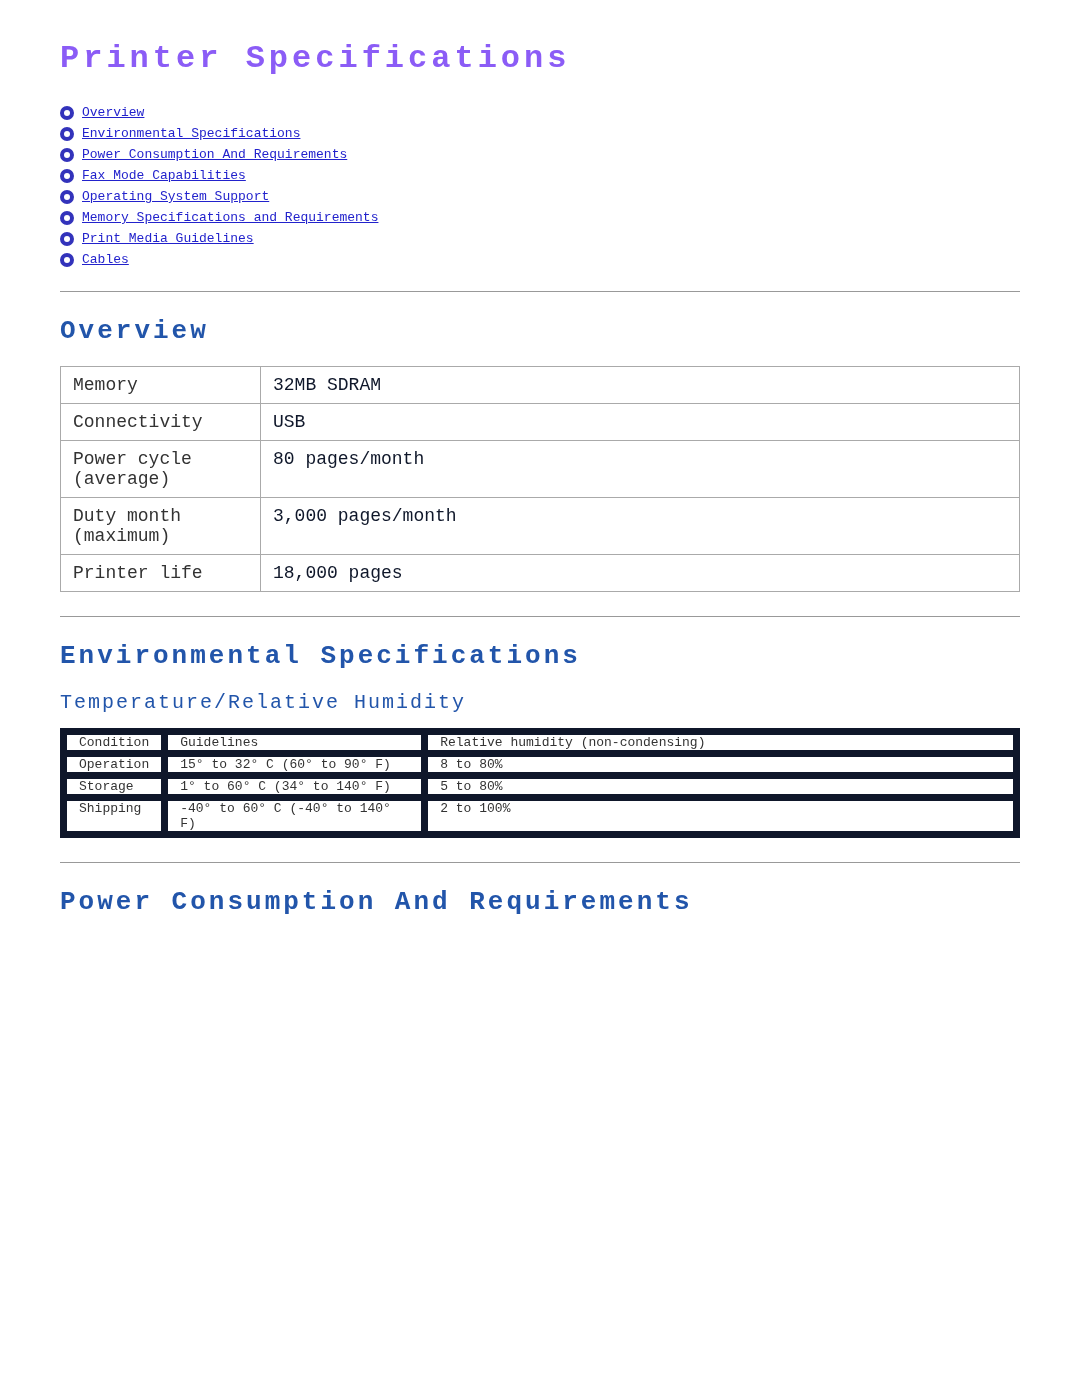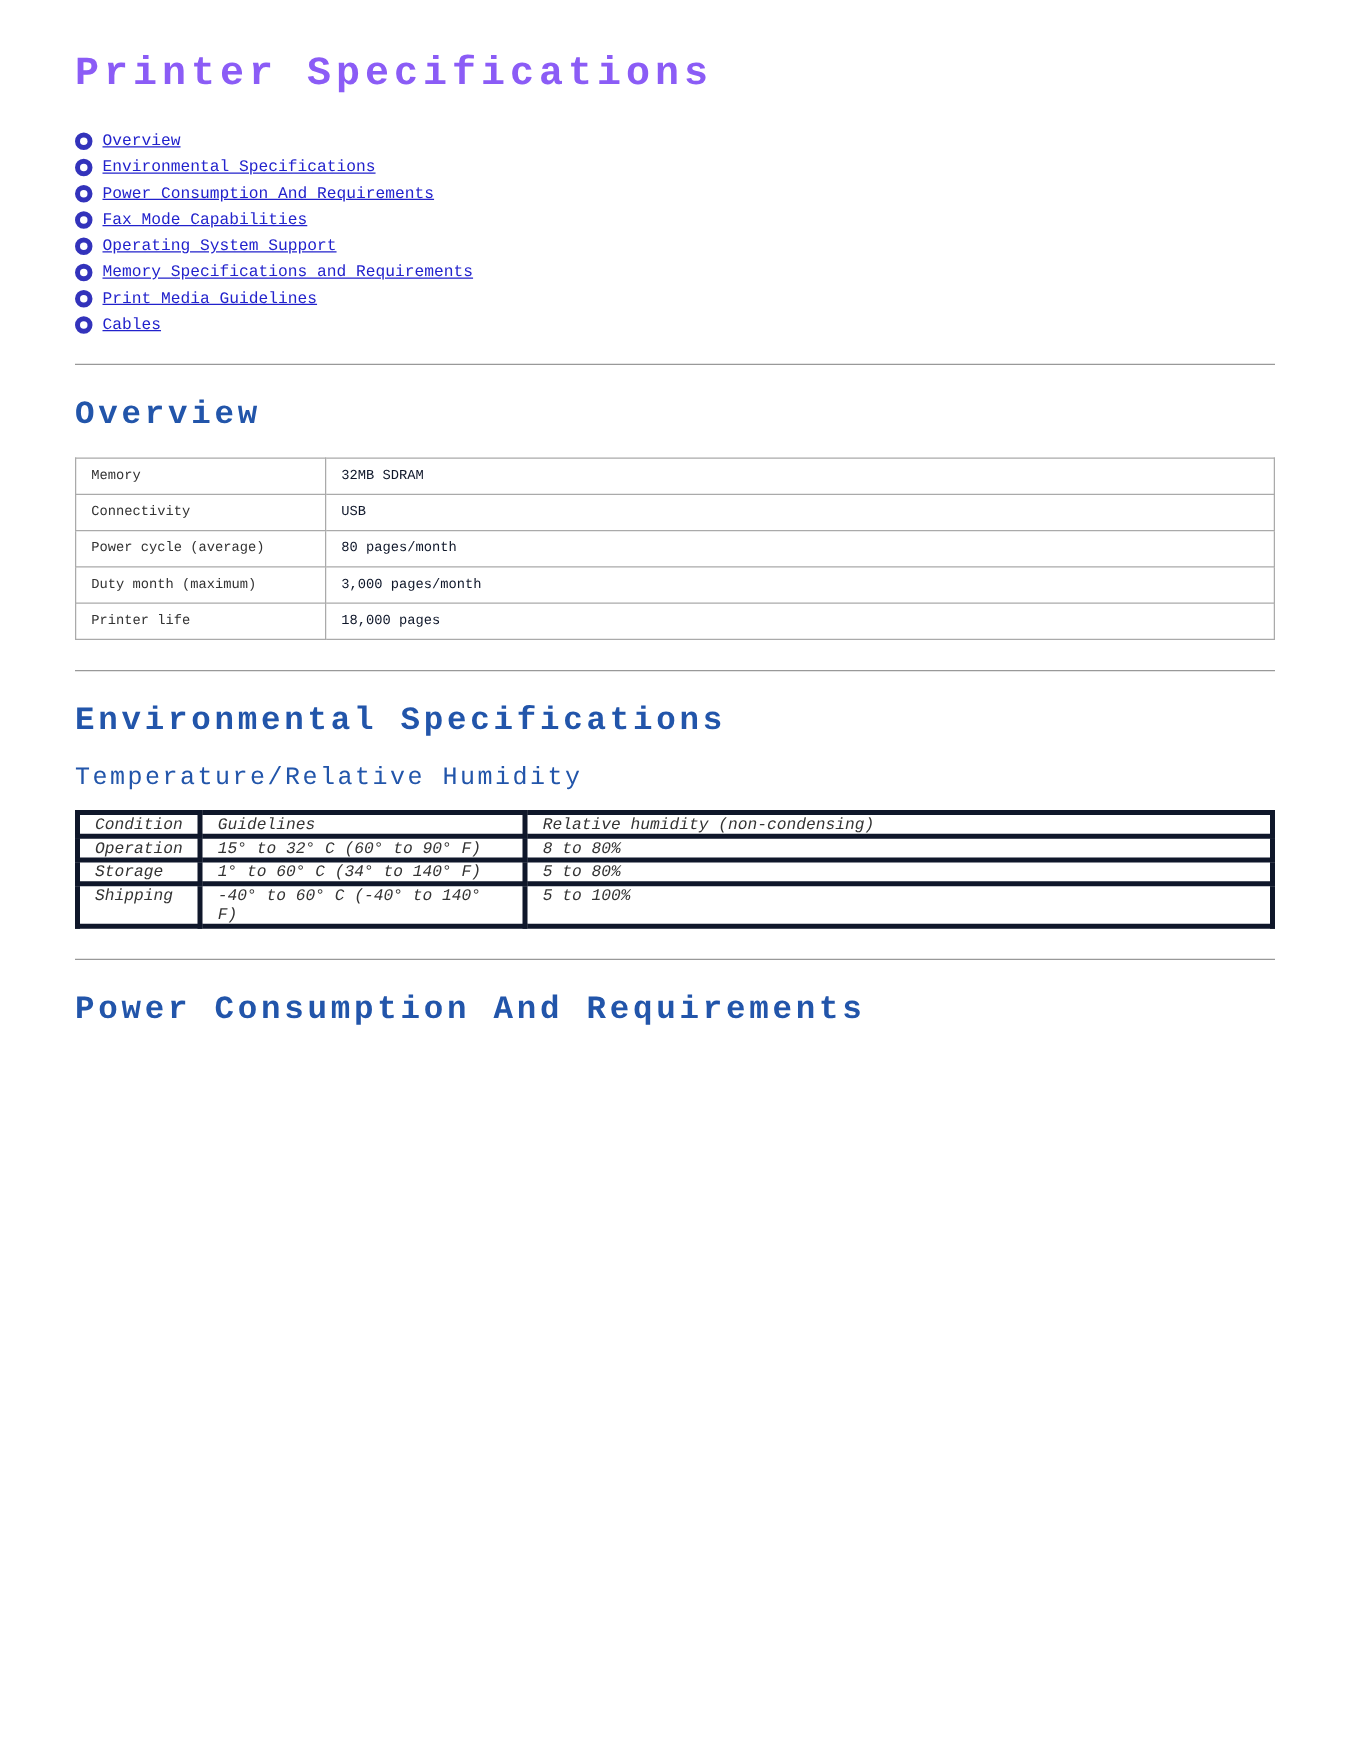--- a/index.html
+++ b/index.html
@@ -90,21 +90,21 @@
       letter-spacing: 2px;
       margin-bottom: 14px;
       font-family: 'Courier New', Courier, monospace;
     }
 
     .spec-table {
       width: 100%;
       border-collapse: collapse;
       margin-bottom: 24px;
       font-family: 'Courier New', Courier, monospace;
-      font-size: 11px;
+      font-size: 18px;
     }
 
     .spec-table td {
       border: 1px solid #aaaaaa;
       padding: 8px 12px;
       vertical-align: top;
     }
 
     .spec-table td:first-child {
       width: 200px;
@@ -117,24 +117,23 @@
 
     .env-table {
       width: 100%;
       border-collapse: collapse;
       margin-bottom: 24px;
       font-family: 'Courier New', Courier, monospace;
       font-size: 13px;
     }
 
     .env-table td {
-      border: 4px solid #0f172a;
+      border: 7px solid #0f172a;
       padding: 0 12px;
       vertical-align: top;
-      font-style: italic;
     }
 
     .env-table .col-condition {
       width: 90px;
     }
 
     .env-table .col-temp {
       width: 260px;
     }
 
@@ -232,21 +231,21 @@
         <td class="col-humidity">8 to 80%</td>
       </tr>
       <tr>
         <td class="col-condition">Storage</td>
         <td class="col-temp">1° to 60° C (34° to 140° F)</td>
         <td class="col-humidity">5 to 80%</td>
       </tr>
       <tr>
         <td class="col-condition">Shipping</td>
         <td class="col-temp">-40° to 60° C (-40° to 140° F)</td>
-        <td class="col-humidity">5 to 100%</td>
+        <td class="col-humidity">2 to 100%</td>
       </tr>
     </tbody>
   </table>
 </section>
 
 <hr class="section-divider">
 
 <section id="power">
   <h2 class="section-heading">Power Consumption And Requirements</h2>
 </section>

